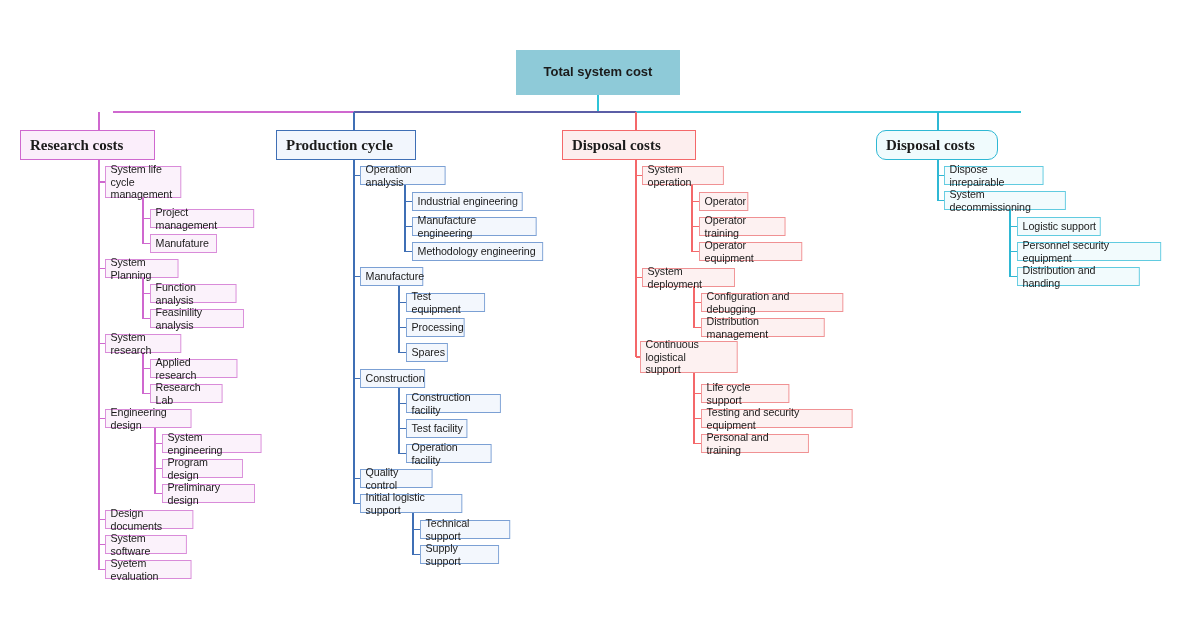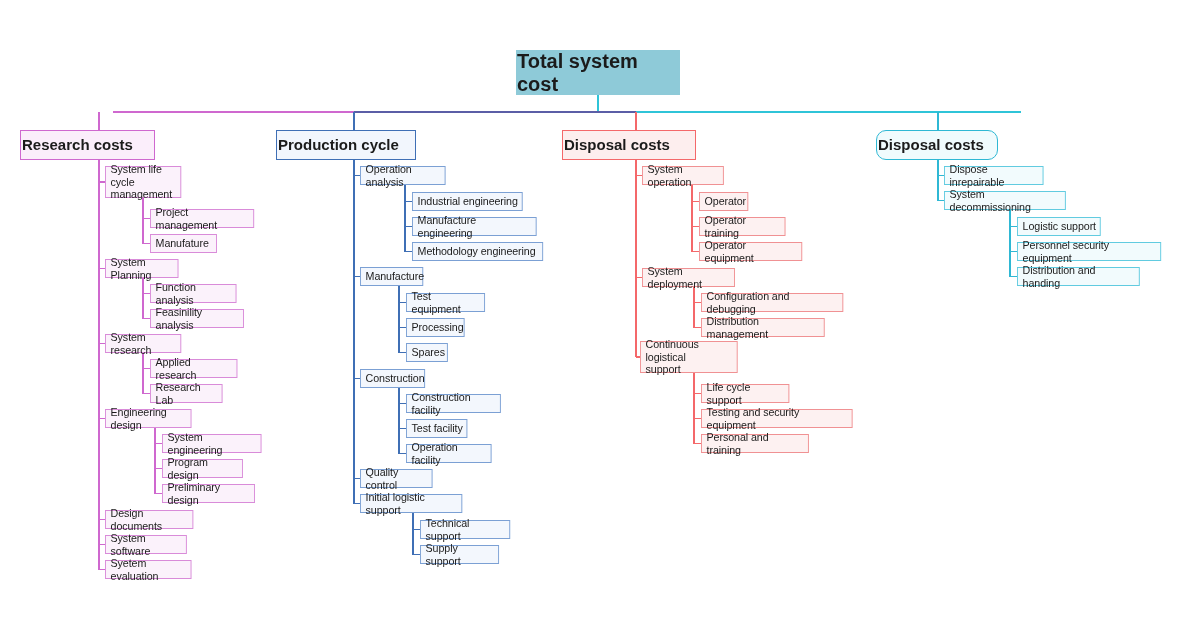--- a/index.html
+++ b/index.html
@@ -23,36 +23,37 @@
     transform:scaleX(0.93);
     transform-origin:left center;
   }
 
   
   .n-root{
     background:#8ecad8;
     border:1px solid #8ecad8;
     color:#1b1b1b;
     font-weight:bold;
-    font-size:20px;
+    font-size:13px;
     justify-content:center;
     letter-spacing:0px;
     transform:none;
   }
 
   
   .n-l1{
     font-size:15px;
     font-weight:bold;
     color:#1b1b1b;
     border-width:1.6px;
     border-style:solid;
-    padding-left:1px;
+    padding-left:9px;
     letter-spacing:0px;
     transform:none;
+    font-family:Liberation Serif, serif;
   }
   
   .n-l2,.n-l3{
     font-size:11.5px;
     color:#1b1b1b;
     border-width:1px;
     border-style:solid;
     padding-left:5px;
     padding-right:4px;
   }

